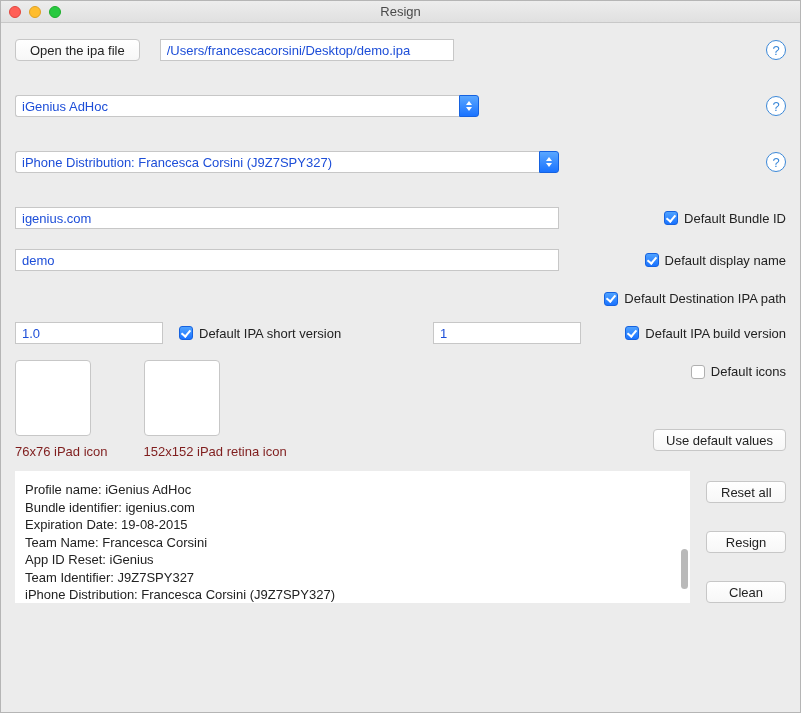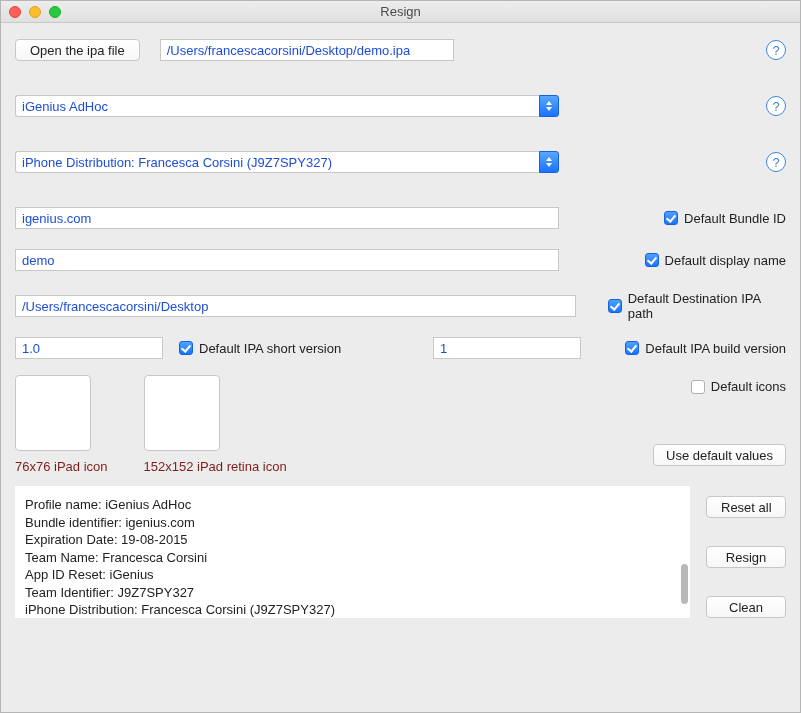--- a/index.html
+++ b/index.html
@@ -184,21 +184,21 @@
   <div class="content">
 
     <div class="row" style="gap:16px;">
       <button class="btn">Open the ipa file</button>
       <input class="txt" style="flex: 1 1 0%; max-width: 470px; margin-left: 4px;" value="/Users/francescacorsini/Desktop/demo.ipa">
       <div style="flex:1;"></div>
       <div class="help">?</div>
     </div>
 
     <div class="row" style="gap:16px;">
-      <div class="select" style="width:544px;">
+      <div class="select" style="width:464px;">
         <input class="txt" value="iGenius AdHoc" style="">
         <div class="select-btn">
           <div class="caret-up"></div>
             <div class="caret-down"></div>
         </div>
       </div>
       <div style="flex:1;"></div>
       <div class="help">?</div>
     </div>
 
@@ -226,21 +226,20 @@
     <div class="row tight" style="gap:1px;">
       <input class="txt" style="width: 544px;" value="demo">
       <div style="flex:1;"></div>
       <label class="chk checked">
         <span class="chk-box"></span>
         <span>Default display name</span>
       </label>
     </div>
 
     <div class="row tighter" style="gap:16px;">
-      <input class="txt" style="width: 572px;" value="/Users/francescacorsini/Desktop">
       <div style="flex:1;"></div>
       <label class="chk checked">
         <span class="chk-box"></span>
         <span>Default Destination IPA path</span>
       </label>
     </div>
 
     <div class="row tighter" style="gap:16px;">
       <input class="txt" style="width: 148px;" value="1.0">
       <label class="chk checked">

